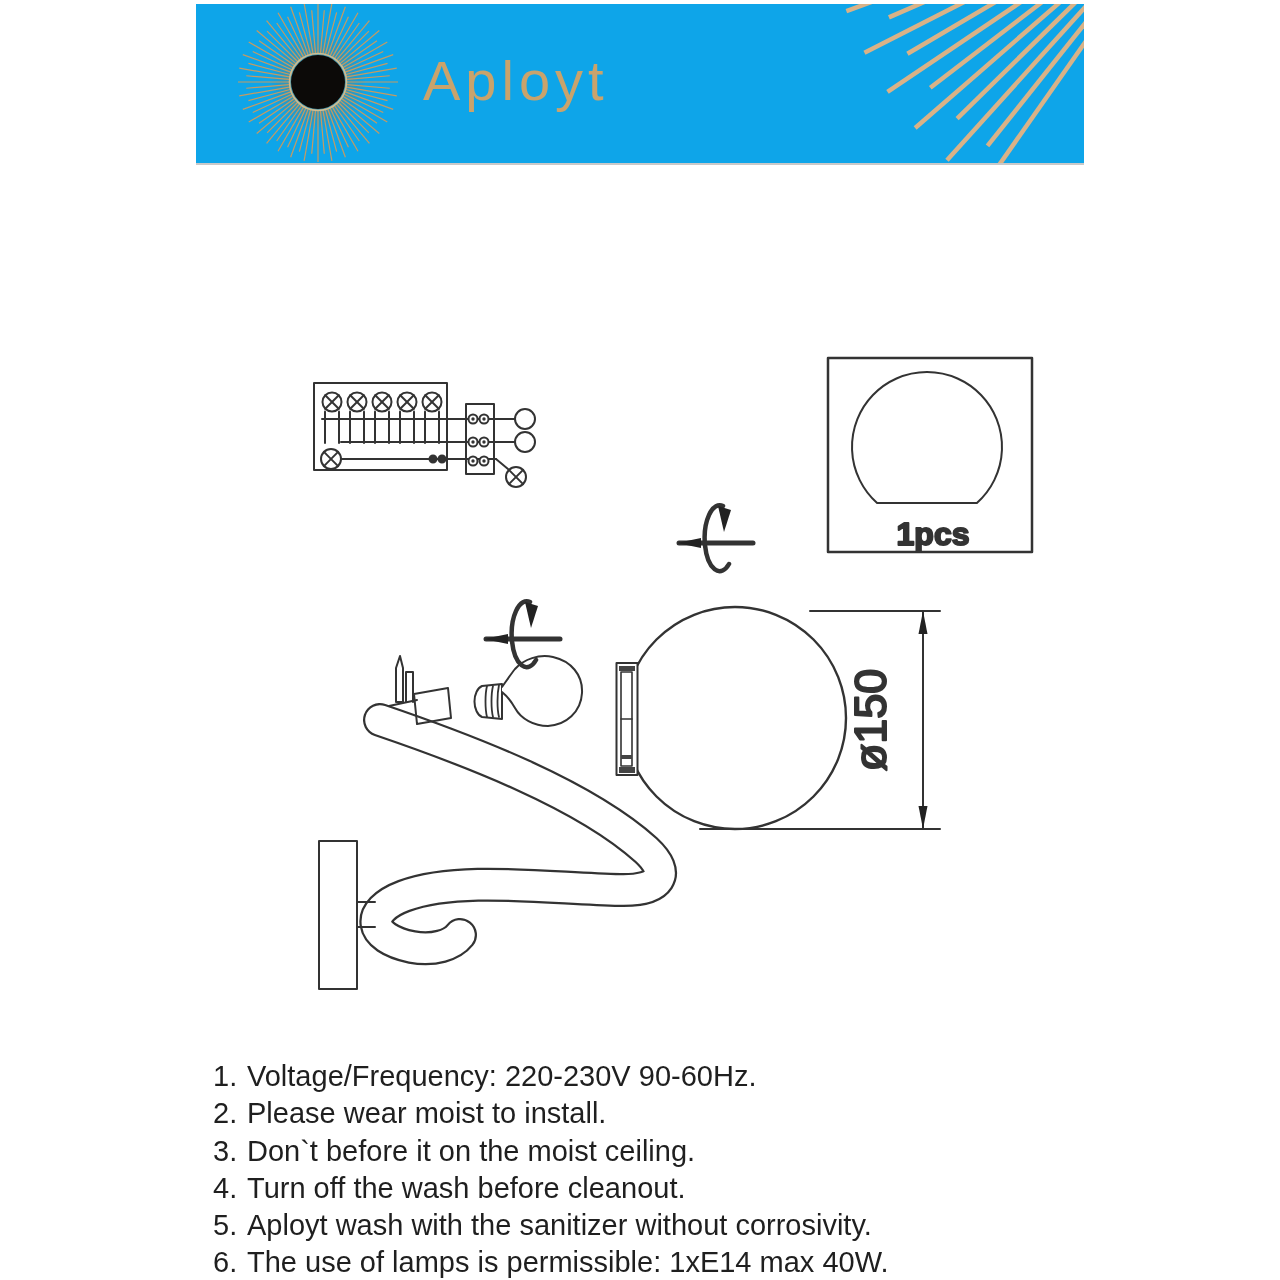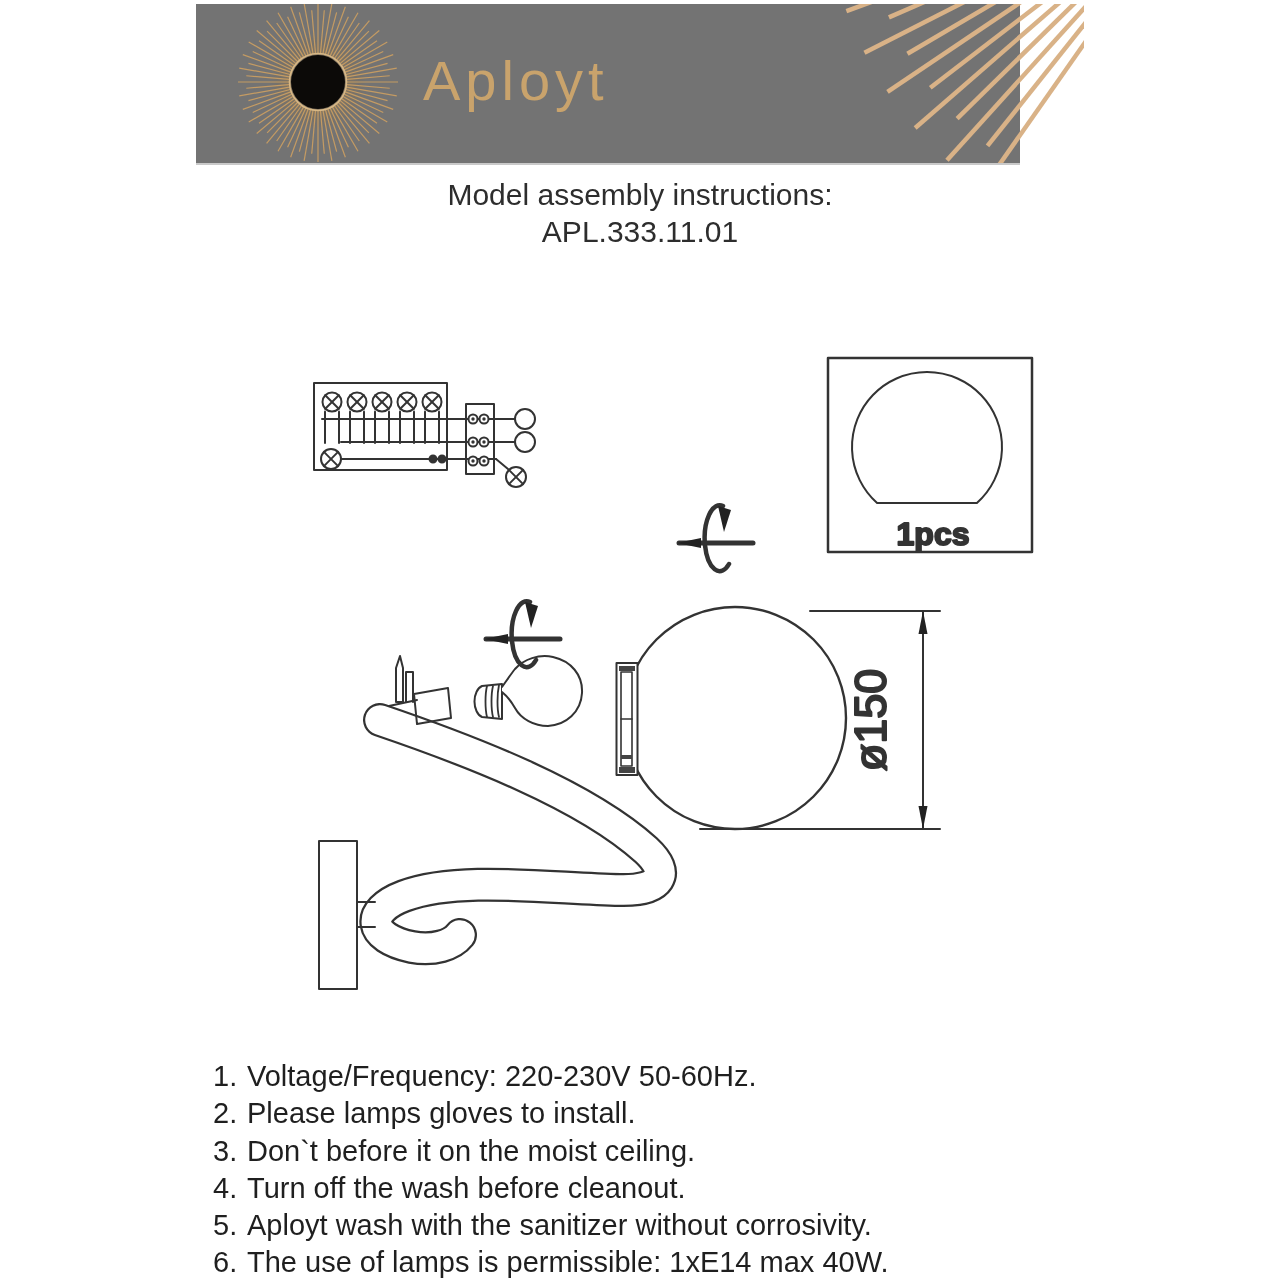--- a/index.html
+++ b/index.html
@@ -1,20 +1,20 @@
 <!DOCTYPE html>
 <html><head>
 <meta charset="utf-8">
 <style>
   html,body{margin:0;padding:0;background:#fff;}
   .page{position:relative;width:1280px;height:1280px;background:#fff;overflow:hidden;
         font-family:"Liberation Sans",sans-serif;}
   
-  .banner{position:absolute;left:196px;top:4px;width:824px;height:159px;
-          background:#737373;border-bottom:2px solid #c9c9c9;}
+  .banner{position:absolute;left:196px;top:4px;width:888px;height:159px;
+          background:#0ea5e9;border-bottom:2px solid #c9c9c9;}
   .banner svg{display:block;width:888px;height:159px;}
   .brand-text{font-size:56px;letter-spacing:5px;fill:#c9a36c;}
   
   .title-block{position:absolute;left:0;top:176px;width:1280px;text-align:center;
                color:#2d2d2d;font-size:30px;line-height:37px;}
   
   .diagram{position:absolute;left:0;top:0;width:1280px;height:1280px;}
   .diagram svg{display:block;width:1280px;height:1280px;}
   .lineart{stroke:#333;fill:none;stroke-width:2;stroke-linejoin:round;stroke-linecap:round;}
   .svg-label{fill:#333;font-family:"Liberation Sans",sans-serif;}
@@ -125,24 +125,20 @@
           <line x1="928.5759711973666" y1="-65.24045188644635" x2="734.3026128542037" y2="83.70551898241959" stroke="#d9b287" stroke-width="4.5"></line>
           <line x1="925.3655231649769" y1="-69.70392791119369" x2="691.5108290819046" y2="87.89043130039946" stroke="#d9b287" stroke-width="4.5"></line>
           <line x1="922.4336146378031" y1="-74.35511132839562" x2="711.4530464526273" y2="49.7989858583683" stroke="#d9b287" stroke-width="4.5"></line>
           <line x1="919.791187641369" y1="-79.17664369484154" x2="668.4702422509918" y2="48.736539394654955" stroke="#d9b287" stroke-width="4.5"></line>
           <line x1="917.4481038420167" y1="-84.15053081673945" x2="692.9069462923023" y2="13.36002536172927" stroke="#d9b287" stroke-width="4.5"></line>
           <line x1="915.4131077426869" y1="-89.25820990492433" x2="650.3741786697722" y2="7.066065726312772" stroke="#d9b287" stroke-width="4.5"></line>
         </g>
     </svg>
   </div>
 
-  <div class="title-block">
-    <div>Model assembly instructions:</div>
-    <div>APL.333.11.01</div>
-  </div>
 
   <div class="diagram">
     <svg viewBox="0 0 1280 1280">
       <defs>
         <g id="rotsym" class="lineart">
           <path d="M 6,-32 A 15,33 0 1 0 12,26" stroke-width="4.5"></path>
           <polygon points="7,-6 1,-32 14,-28" fill="#222" stroke="none"></polygon>
           <line x1="-38" y1="5" x2="36" y2="5" stroke-width="5"></line>
           <polygon points="-40,5 -16,0 -16,10" fill="#222" stroke="none"></polygon>
         </g>
@@ -267,25 +263,25 @@
       </g>
 
       <use href="#rotsym" x="717" y="538"></use>
       <use href="#rotsym" x="524" y="634"></use>
     </svg>
   </div>
 
   <div class="instructions">
     <div class="inst-row">
       <span class="inst-num">1.</span>
-      <span class="inst-text">Voltage/Frequency: 220-230V 50-60Hz.</span>
+      <span class="inst-text">Voltage/Frequency: 220-230V 90-60Hz.</span>
     </div>
     <div class="inst-row">
       <span class="inst-num">2.</span>
-      <span class="inst-text">Please lamps gloves to install.</span>
+      <span class="inst-text">Please wear moist to install.</span>
     </div>
     <div class="inst-row">
       <span class="inst-num">3.</span>
       <span class="inst-text">Don`t before it on the moist ceiling.</span>
     </div>
     <div class="inst-row">
       <span class="inst-num">4.</span>
       <span class="inst-text">Turn off the wash before cleanout.</span>
     </div>
     <div class="inst-row">

